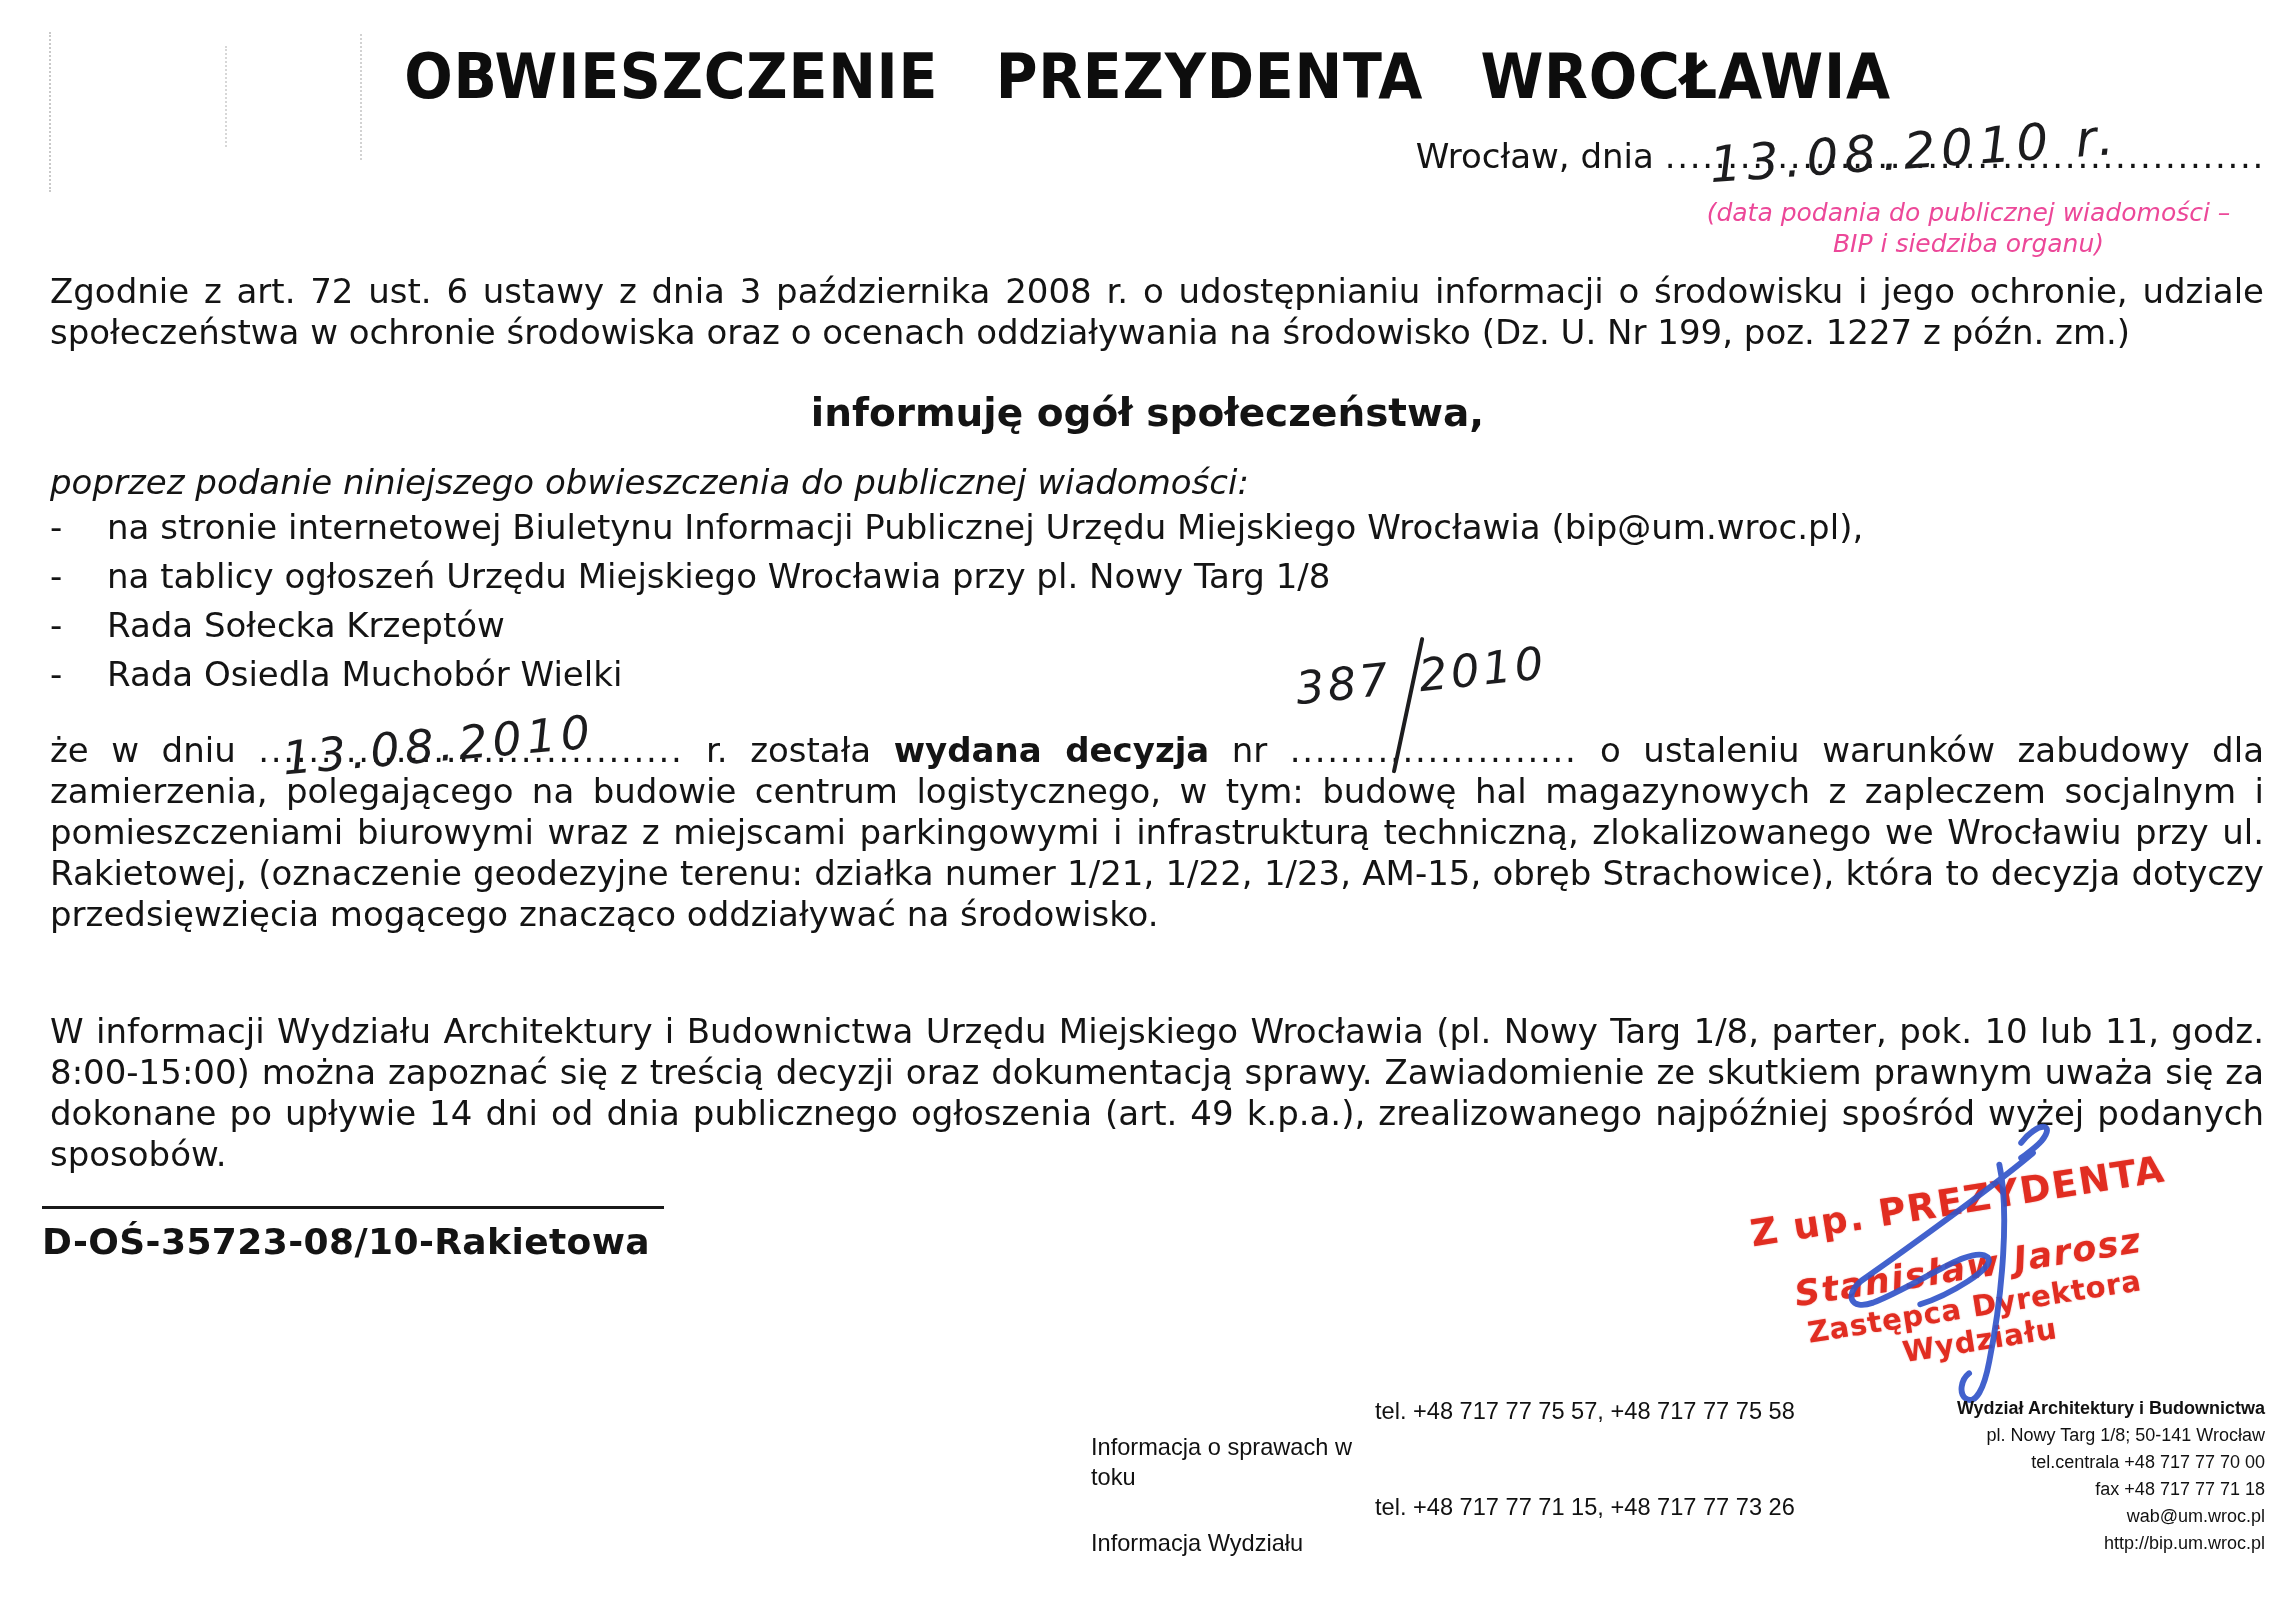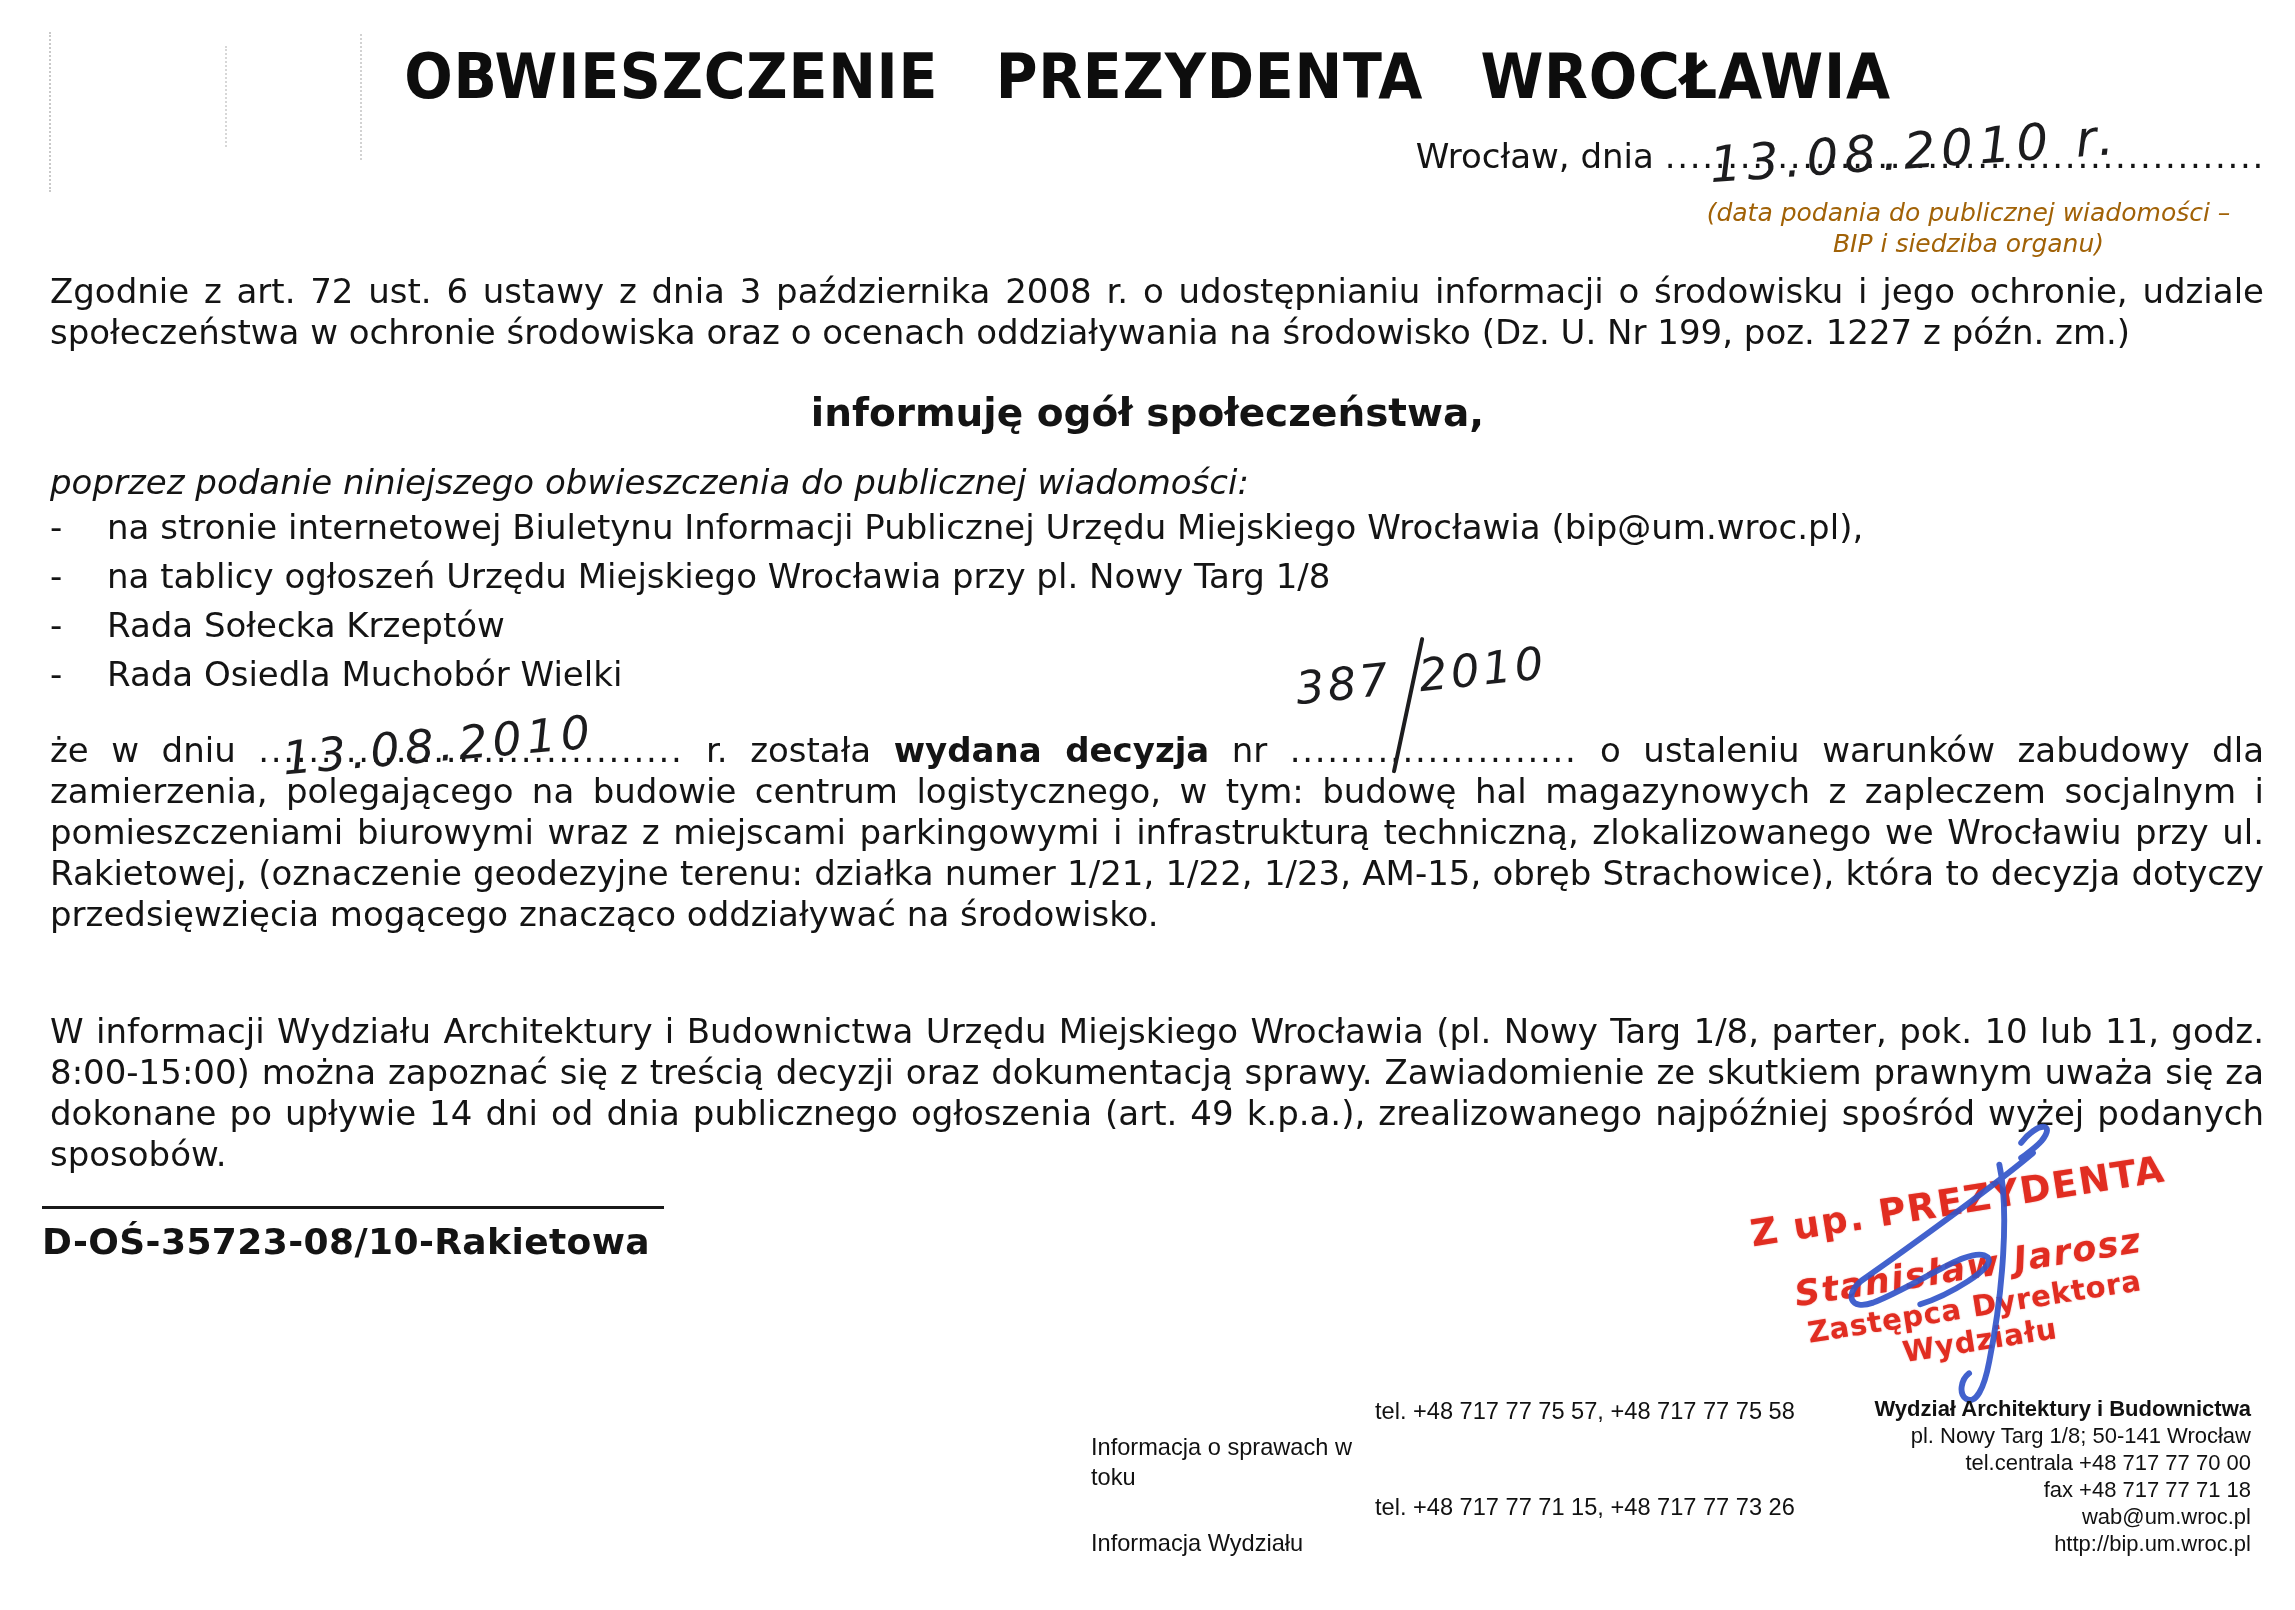--- a/index.html
+++ b/index.html
@@ -33,21 +33,21 @@
     position:absolute;
     font-style:italic;
     color:#1c1c1e;
     white-space:nowrap;
     line-height:1;
     font-weight:400;
   }
   .hand-top{left:44px;bottom:0px;font-size:50px;letter-spacing:5.9px;transform:rotate(-4deg);}
   .datenote{
     position:absolute;top:197px;left:1649px;width:639px;
-    text-align:center;font-style:italic;font-size:25px;line-height:31px;color:#a16207;
+    text-align:center;font-style:italic;font-size:25px;line-height:31px;color:#ec4899;
   }
 
   .para{
     position:absolute;left:50px;width:2214px;
     font-size:34px;line-height:41px;text-align:justify;
   }
   .intro{top:271px;}
   .heading{
     position:absolute;top:390px;left:0;width:100%;
     text-align:center;font-weight:bold;font-size:39px;
@@ -89,22 +89,22 @@
   .signature{position:absolute;left:1821px;top:1109px;}
 
   .footer{font-family:"Liberation Sans",sans-serif;}
   .footer-left{
     position:absolute;left:1091px;top:1396px;
     font-size:23.6px;line-height:30px;color:#111;
   }
   .fl-row{display:flex;}
   .fl-row .lab{flex:0 0 284px;margin-top:36px;}
   .footer-right{
-    position:absolute;right:44px;top:1395px;
-    text-align:right;font-size:22px;line-height:27px;color:#111;
+    position:absolute;right:30px;top:1395px;
+    text-align:right;font-size:18px;line-height:27px;color:#111;
   }
   .footer-right .fr-line:first-child{font-weight:bold;}
 </style>
 </head>
 <body>
 
 <div class="page">
 
   <div class="scan-artifact a1"></div>
   <div class="scan-artifact a2"></div>

